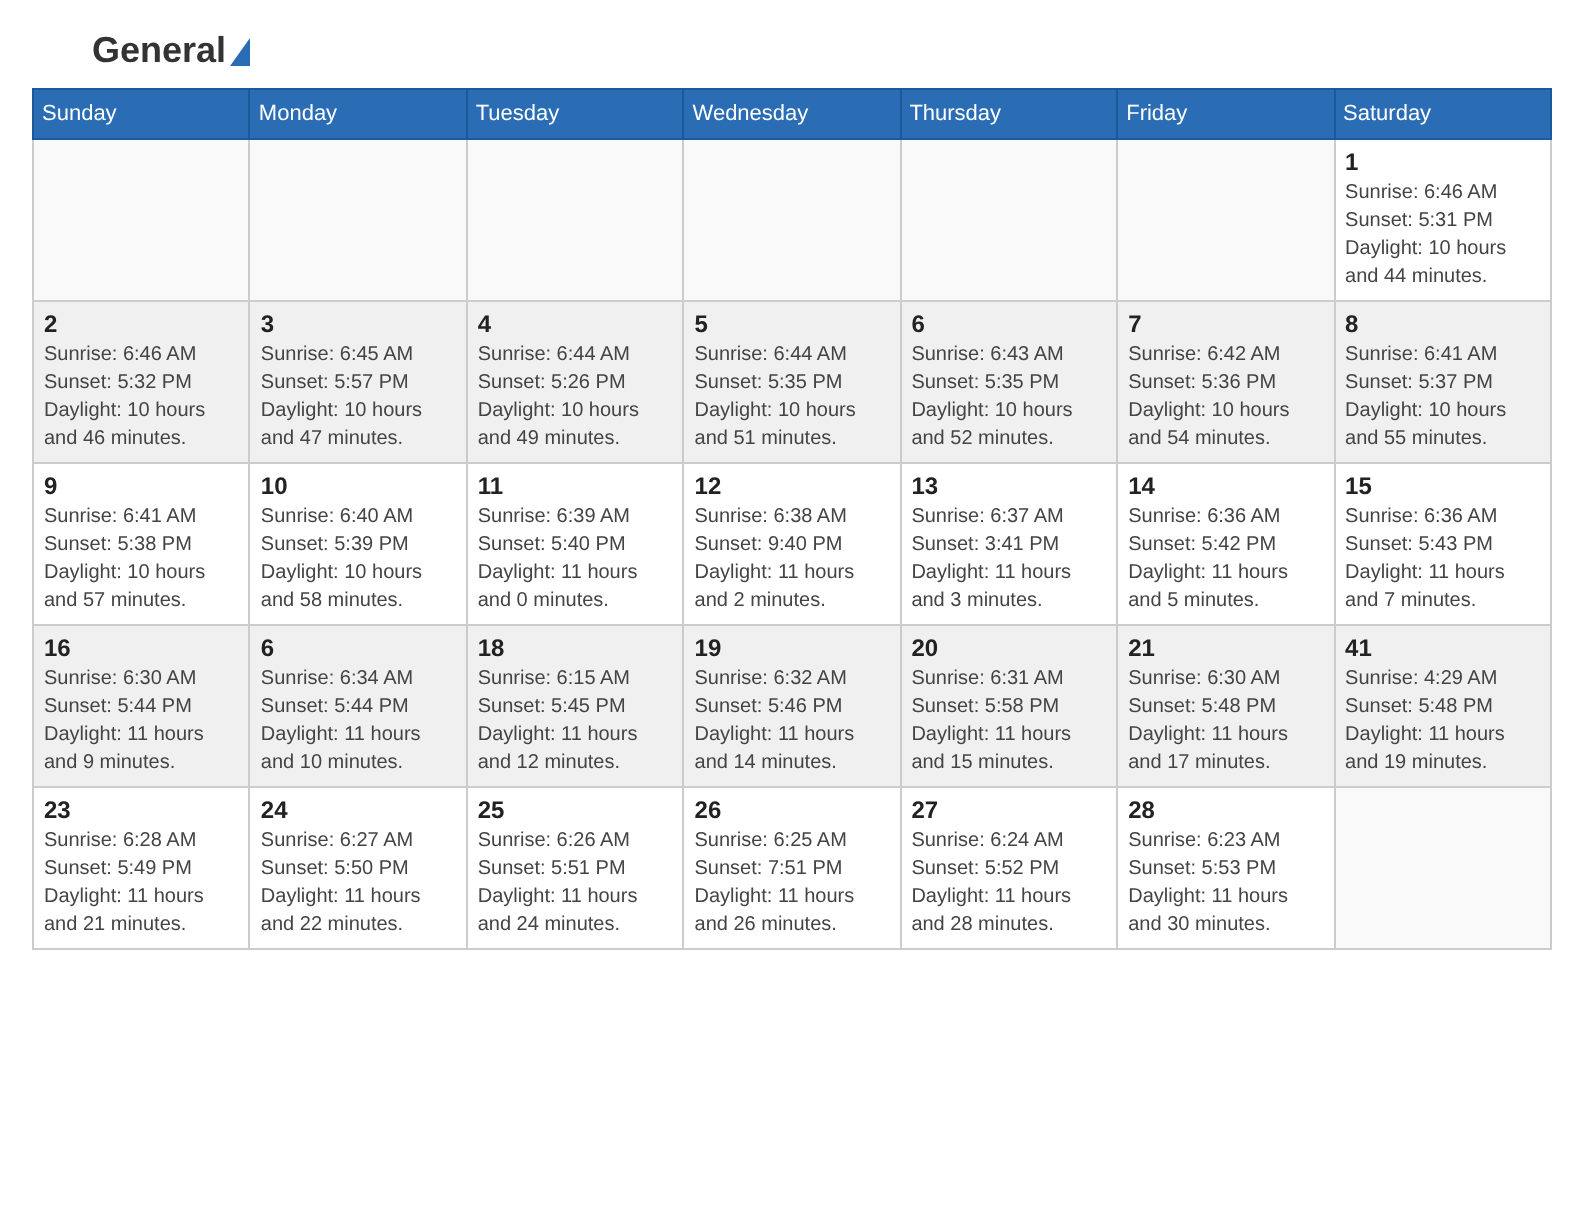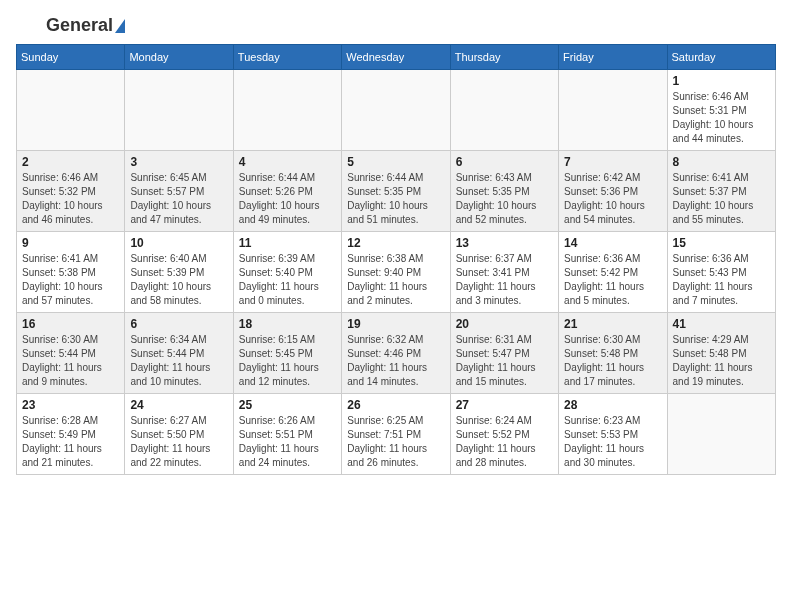--- a/index.html
+++ b/index.html
@@ -243,27 +243,27 @@
         </td>
         <td>
           <div class="day-num">18</div>
           <div class="day-info">Sunrise: 6:15 AM
 Sunset: 5:45 PM
 Daylight: 11 hours and 12 minutes.</div>
         </td>
         <td>
           <div class="day-num">19</div>
           <div class="day-info">Sunrise: 6:32 AM
-Sunset: 4:46 PM
+Sunset: 5:46 PM
 Daylight: 11 hours and 14 minutes.</div>
         </td>
         <td>
           <div class="day-num">20</div>
           <div class="day-info">Sunrise: 6:31 AM
-Sunset: 5:47 PM
+Sunset: 5:58 PM
 Daylight: 11 hours and 15 minutes.</div>
         </td>
         <td>
           <div class="day-num">21</div>
           <div class="day-info">Sunrise: 6:30 AM
 Sunset: 5:48 PM
 Daylight: 11 hours and 17 minutes.</div>
         </td>
         <td>
           <div class="day-num">41</div>

